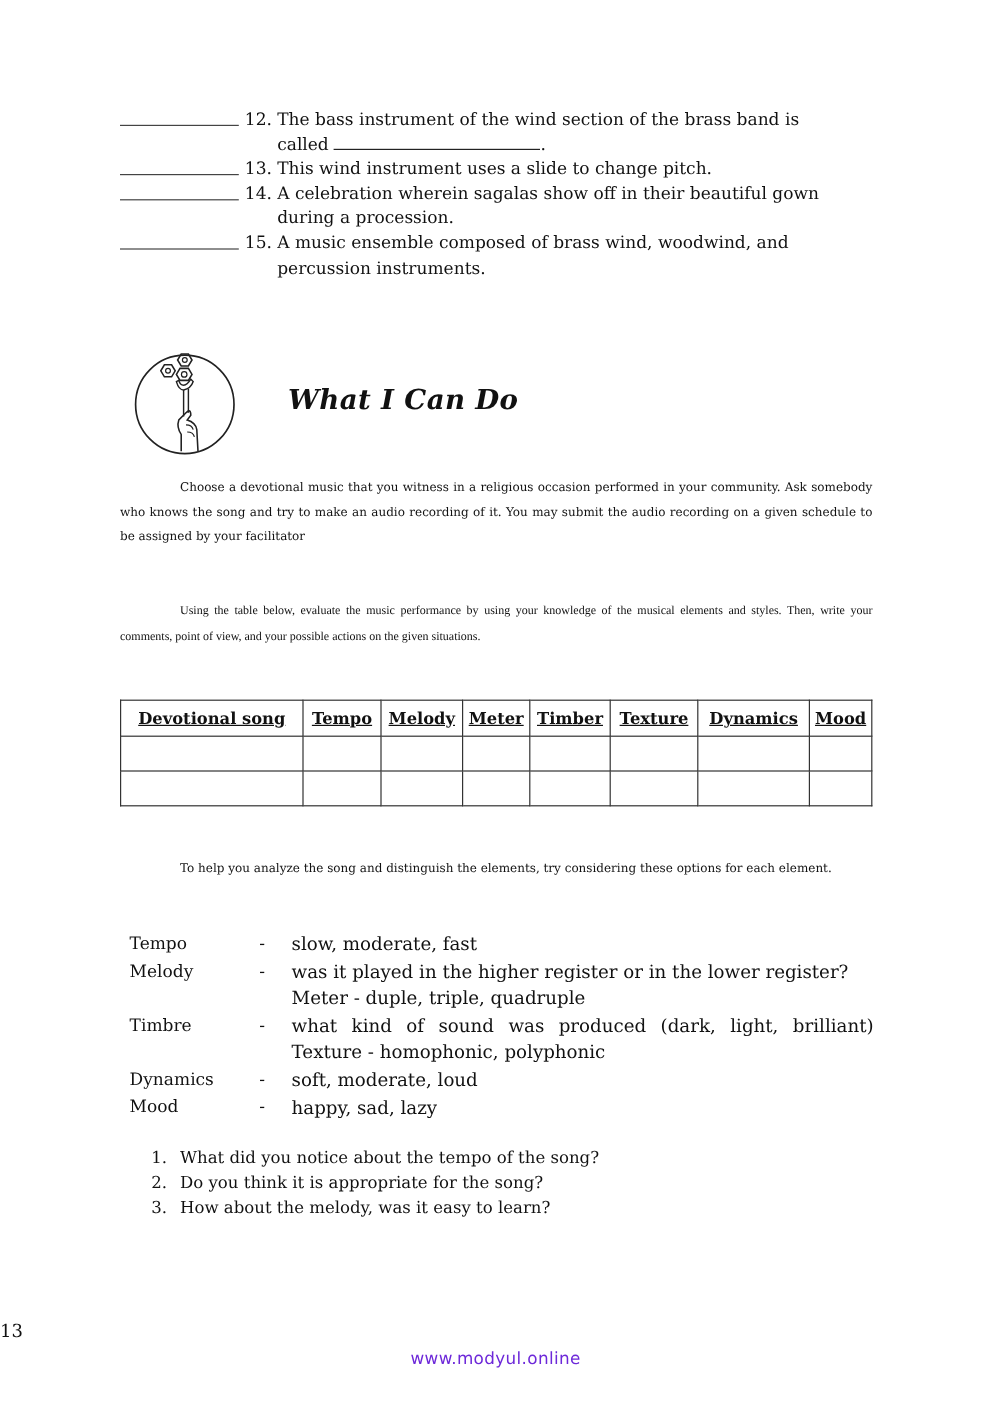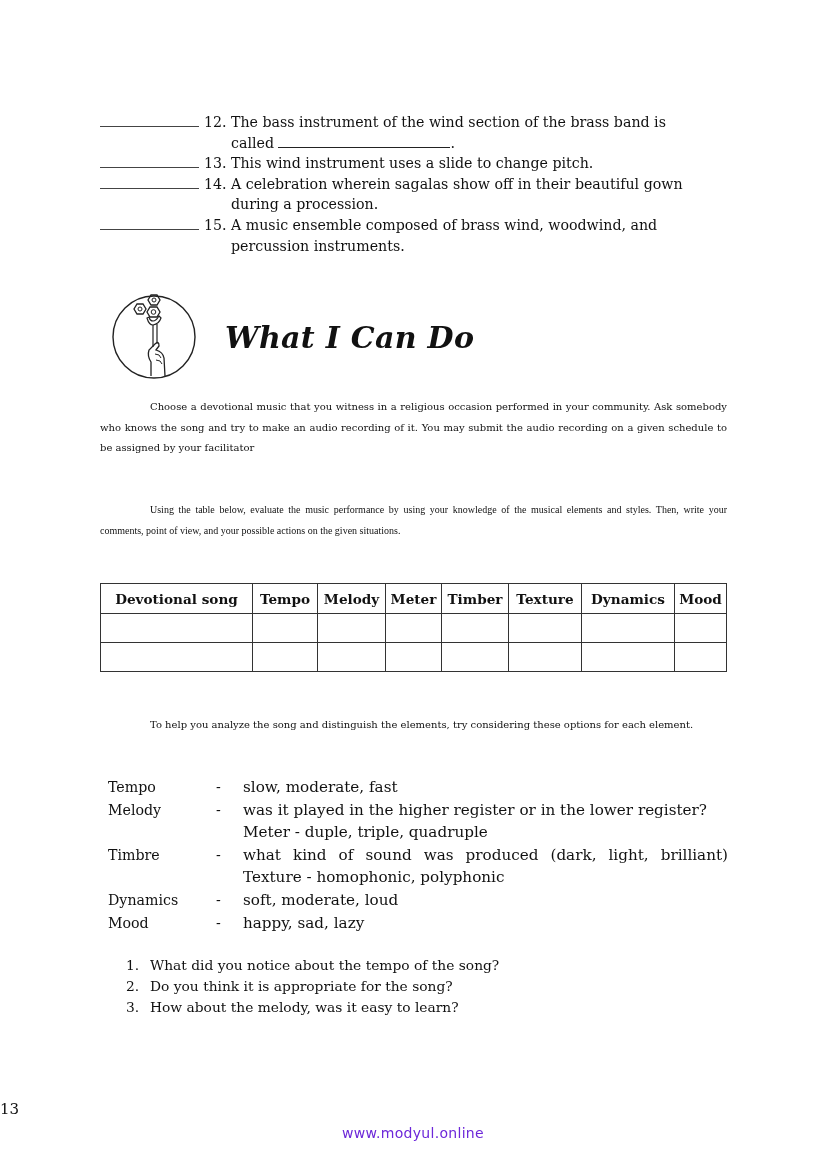--- a/index.html
+++ b/index.html
@@ -3,41 +3,41 @@
 <meta charset="utf-8">
 <style>
   html, body { margin: 0; padding: 0; background: #ffffff; }
   body {
     width: 826px; height: 1169px; position: relative; overflow: hidden;
     font-family: "DejaVu Serif", serif; color: #111;
   }
   .page { position: absolute; left: 0; top: 0; width: 826px; height: 1169px; }
 
   
-  .quiz { position: absolute; left: 100px; top: 112px; width: 640px; font-size: 14.2px; line-height: 20.6px; }
+  .quiz { position: absolute; left: 100px; top: 90px; width: 640px; font-size: 14.2px; line-height: 20.6px; }
   .quiz-item { position: relative; padding-left: 104px; }
   .quiz-item .blank { position: absolute; left: 0; top: 14px; width: 99px; border-bottom: 1px solid #444; }
   .quiz-item .num { display: inline-block; width: 27px; }
   .quiz-item .text { }
   .quiz-item .cont { padding-left: 27px; display: block; }
   .inline-blank { display: inline-block; width: 172px; border-bottom: 1px solid #222; height: 13px; vertical-align: baseline; }
 
   
   .section-icon { position: absolute; left: 111px; top: 292px; width: 86px; height: 90px; }
-  .section-title { position: absolute; left: 225px; top: 320px; font-family: "DejaVu Serif", serif; font-weight: bold; font-style: italic; font-size: 30px; letter-spacing: 0.3px; }
+  .section-title { position: absolute; left: 240px; top: 320px; font-family: "DejaVu Serif", serif; font-weight: bold; font-style: italic; font-size: 23px; letter-spacing: 0.3px; }
 
   .para { position: absolute; left: 100px; width: 627px; font-size: 10px; line-height: 20.6px; text-align: justify; }
   .para .indent { display: inline-block; width: 50px; }
   .p1 { top: 397px; }
   .p2 { top: 500px; font-family: Liberation Serif, serif; }
   .p3 { top: 715px; }
 
   
   .eval-table { position: absolute; left: 100px; top: 583px; border-collapse: collapse; font-size: 13.6px; }
-  .eval-table th, .eval-table td { border: 1px solid #333; padding: 0 3px; height: 29px; }
+  .eval-table th, .eval-table td { border: 1px solid #333; padding: 0 3px; height: 29px; text-decoration: underline; }
   .eval-table th { font-weight: bold; white-space: nowrap; height: 29px; }
   .eval-table td { height: 28px; }
 
   
   .options { position: absolute; left: 108px; top: 776px; width: 620px; font-size: 15.2px; line-height: 22.6px; }
   .opt-row { display: flex; }
   .opt-label { width: 108px; font-size: 14.2px; }
   .opt-dash { width: 27px; font-size: 14.2px; }
   .opt-value { flex: 1; }
   .opt-value.justify { text-align: justify; text-align-last: justify; }

